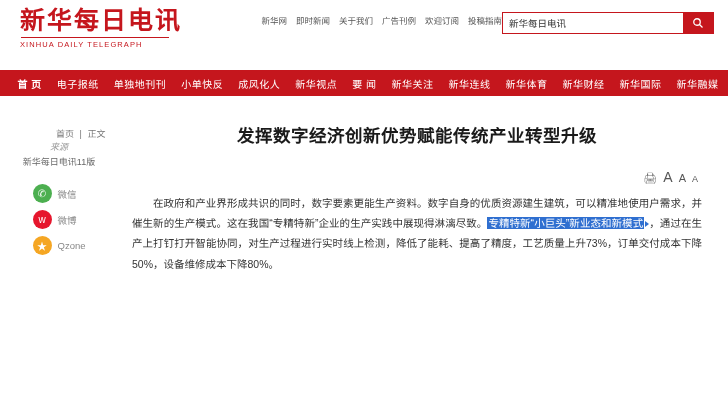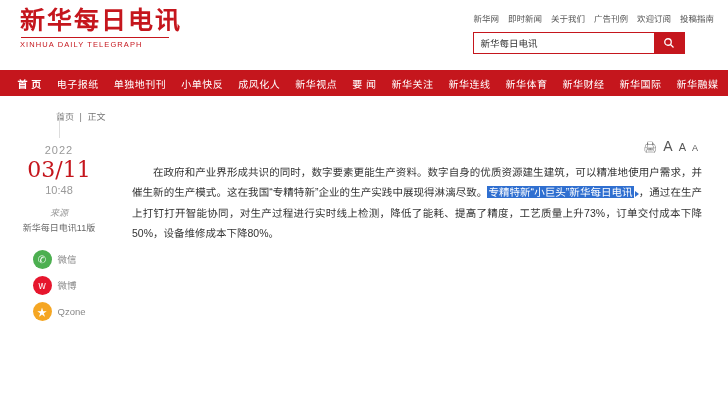--- a/index.html
+++ b/index.html
@@ -38,21 +38,21 @@
     background: #c5161d;
     margin: 3px 0 2px 1px;
   }
   .brand-en {
     font-size: 7.5px;
     letter-spacing: 1.1px;
     color: #c5161d;
     white-space: nowrap;
   }
 
-  .header-right { display: flex; flex-direction: column; align-items: flex-start; padding-top: 4px; }
+  .header-right { display: flex; flex-direction: row; align-items: flex-end; padding-top: 4px; }
   .toplinks {
     display: flex;
     gap: 9px;
     font-size: 8.5px;
     color: #555;
     margin-bottom: 8px;
     white-space: nowrap;
   }
   .toplinks span { cursor: pointer; }
   .searchbox {
@@ -115,21 +115,21 @@
     width: 118px;
     flex: none;
     padding-top: 34px;
     display: flex;
     flex-direction: column;
     align-items: center;
     position: relative;
   }
   .crumb {
     position: absolute;
-    top: 14px;
+    top: 31px;
     left: 56px;
     font-size: 9px;
     color: #777;
     white-space: nowrap;
   }
   .crumb b { color: #777; font-weight: normal; }
   .crumb .sep { margin: 0 3px; }
 
   .datebox {
     text-align: center;
@@ -278,26 +278,20 @@
 
 <div class="content">
 
   <div class="leftcol">
     <div class="crumb">
       <b>首页</b>
       <span class="sep">|</span>
       <span>正文</span>
     </div>
 
-    <div class="datebox">
-      <div class="vline"></div>
-      <div class="date-year">2022</div>
-      <div class="date-md">03/11</div>
-      <div class="date-time">10:48</div>
-    </div>
 
     <div class="src-label">来源</div>
     <div class="src-name">新华每日电讯11版</div>
 
     <div class="shares">
       <div class="share">
         <span class="circ c-wechat">✆</span>
         <span>微信</span>
       </div>
       <div class="share">
@@ -305,27 +299,28 @@
         <span>微博</span>
       </div>
       <div class="share">
         <span class="circ c-qzone">★</span>
         <span>Qzone</span>
       </div>
     </div>
   </div>
 
   <div class="article">
+    <h1 class="headline">发挥数字经济创新优势赋能传统产业转型升级</h1>
 
     <div class="tools">
       <span class="pr">🖨</span>
       <span class="fz-a fz1">A</span>
       <span class="fz-a fz2">A</span>
       <span class="fz-a fz3">A</span>
     </div>
 
 
 
     <p class="para">
-      <span>在政府和产业界形成共识的同时，数字要素更能生产资料。数字自身的优质资源建生建筑，可以精准地使用户需求，并催生新的生产模式。这在我国</span><span>“专精特新”企业的生产实践中展现得淋漓尽致。</span><span class="hl-sel">专精特新“小巨头”新华每日电讯</span><span class="caret"></span><span>，通过在生产上打钉打开智能协同，对生产过程进行实时线上检测，降低了能耗、提高了精度，工艺质量上升73%，订单交付成本下降50%，设备维修成本下降80%。</span>
+      <span>在政府和产业界形成共识的同时，数字要素更能生产资料。数字自身的优质资源建生建筑，可以精准地使用户需求，并催生新的生产模式。这在我国</span><span>“专精特新”企业的生产实践中展现得淋漓尽致。</span><span class="hl-sel">专精特新“小巨头”新业态和新模式</span><span class="caret"></span><span>，通过在生产上打钉打开智能协同，对生产过程进行实时线上检测，降低了能耗、提高了精度，工艺质量上升73%，订单交付成本下降50%，设备维修成本下降80%。</span>
     </p>
   </div>
 </div>
 
 </body></html>

